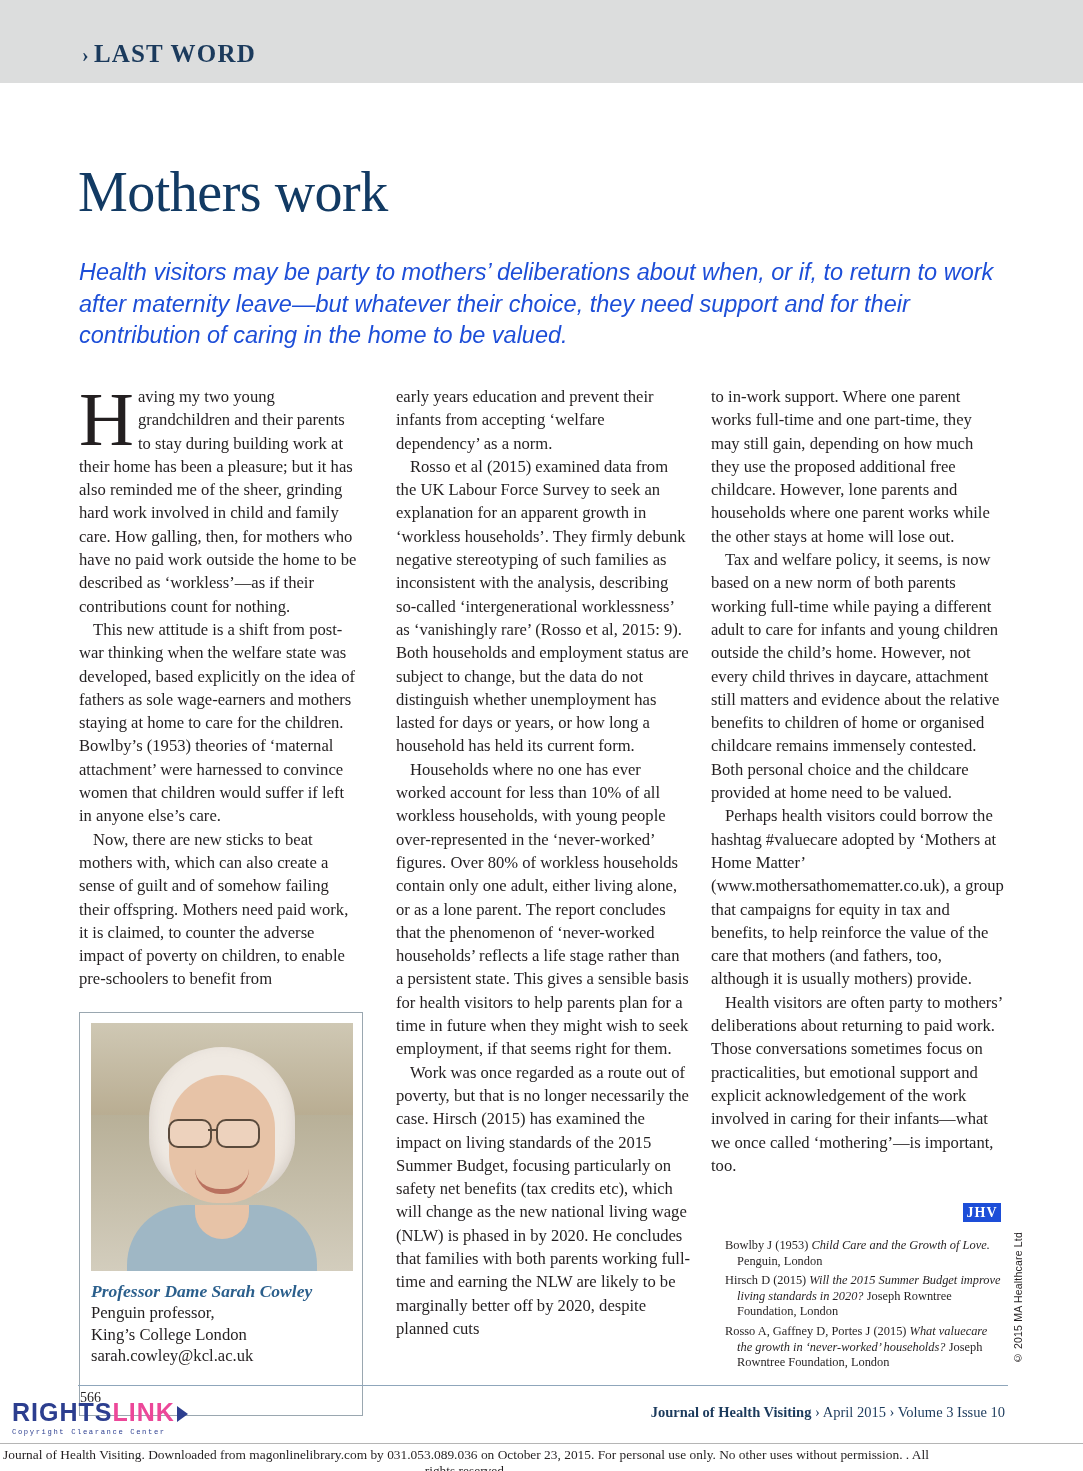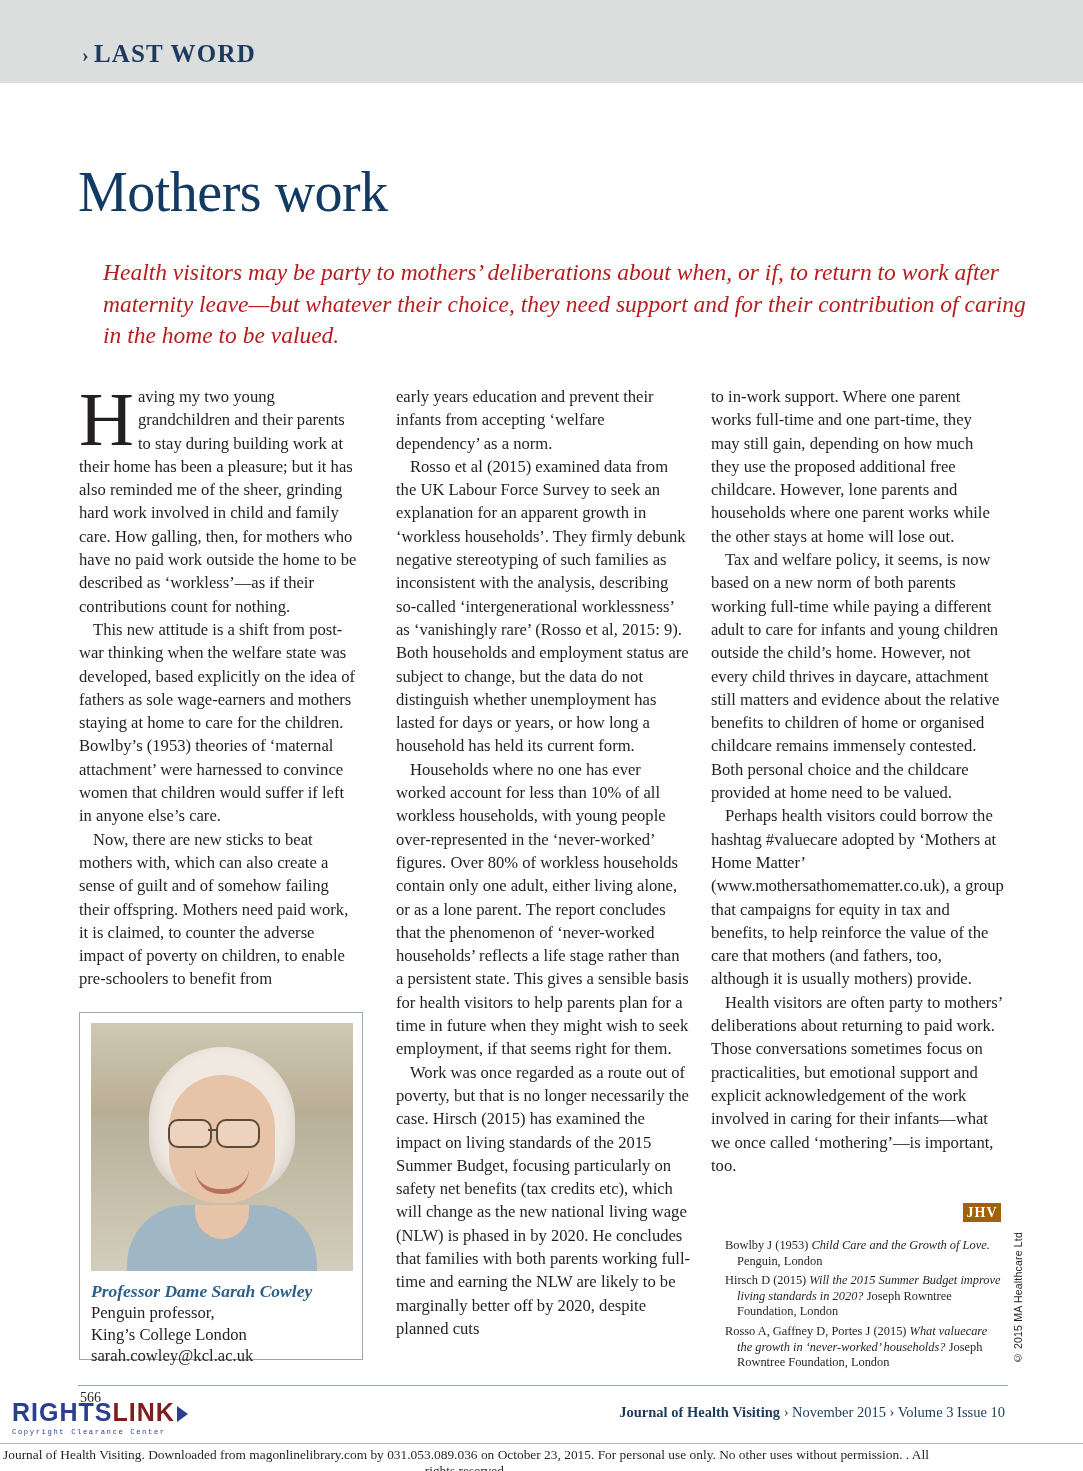--- a/index.html
+++ b/index.html
@@ -50,26 +50,25 @@
     color: #123a63;
     letter-spacing: -0.5px;
     font-weight: normal;
   }
 
   .standfirst {
     position: absolute;
     left: 79px;
     top: 257px;
     width: 930px;
-    font-family: Liberation Serif, serif;
+    font-family: Liberation Sans, sans-serif;
     font-style: italic;
     font-size: 23.5px;
     line-height: 31.5px;
-    color: #b91c1c;
-    margin-left: 24px;
+    color: #1d4ed8;
   }
 
   
   .col {
     position: absolute;
     top: 385px;
     font-size: 16.6px;
     line-height: 23.3px;
     text-align: left;
     color: #231f20;
@@ -93,21 +92,21 @@
     padding: 4px 4px 0 0;
     color: #231f20;
   }
 
   
   .author-box {
     position: absolute;
     left: 79px;
     top: 1012px;
     width: 284px;
-    height: 348px;
+    height: 404px;
     border: 1px solid #9aa7b0;
     box-sizing: border-box;
     background: #fff;
   }
   .author-photo {
     position: absolute;
     left: 11px; top: 10px;
     width: 262px; height: 248px;
     overflow: hidden;
     background: linear-gradient(160deg, #d6d2c4 0%, #c9c4b2 40%, #b9b5a2 100%);
@@ -183,21 +182,21 @@
   .refs p { margin: 0 0 4px 14px; padding-left: 12px; text-indent: -12px; }
   .refs i { font-style: italic; }
 
   
   .jhv-badge {
     position: absolute;
     left: 963px;
     top: 1203px;
     width: 38px;
     height: 19px;
-    background: #a16207;
+    background: #1d4ed8;
     color: #ffffff;
     font-family: "Liberation Serif", serif;
     font-weight: bold;
     font-size: 14px;
     letter-spacing: 1px;
     text-align: center;
     line-height: 19px;
   }
 
   
@@ -247,21 +246,21 @@
     width: 212px;
     height: 40px;
   }
   .rl-text {
     font-family: "Liberation Sans", sans-serif;
     font-size: 25px;
     font-weight: bold;
     letter-spacing: 1px;
     color: #2c3e8f;
   }
-  .rl-red { color: #7f1d1d; text-align: center; }
+  .rl-red { color: #ec4899; text-align: center; }
   .rl-sub {
     font-family: Liberation Mono, monospace;
     font-size: 7.2px;
     letter-spacing: 1.6px;
     color: #2c3e8f;
     margin-top: 1px;
   }
   .rl-arrow {
     display: inline-block;
     width: 0; height: 0;
@@ -351,21 +350,21 @@
   <p>Bowlby J (1953) <i>Child Care and the Growth of Love.</i> Penguin, London</p>
   <p>Hirsch D (2015) <i>Will the 2015 Summer Budget improve living standards in 2020?</i> Joseph Rowntree Foundation, London</p>
   <p>Rosso A, Gaffney D, Portes J (2015) <i>What valuecare the growth in ‘never-worked’ households?</i> Joseph Rowntree Foundation, London</p>
 </div>
 
 <div class="copyright-vertical">© 2015 MA Healthcare Ltd</div>
 
 <div class="footer-rule"></div>
 <div class="page-number">566</div>
 <div class="footer-journal">
-  <b>Journal of Health Visiting</b><span> › November 2015 › Volume 3 Issue 10</span>
+  <b>Journal of Health Visiting</b><span> › April 2015 › Volume 3 Issue 10</span>
 </div>
 
 <div class="rightslink">
   <div class="rl-text"><span>RIGHTS</span><span class="rl-red">LINK</span><span class="rl-arrow"></span></div>
   <div class="rl-sub">Copyright Clearance Center</div>
 </div>
 
 <div class="download-bar"></div>
 <div class="download-text">Journal of Health Visiting. Downloaded from magonlinelibrary.com by 031.053.089.036 on October 23, 2015. For personal use only. No other uses without permission. . All rights reserved.</div>
 

